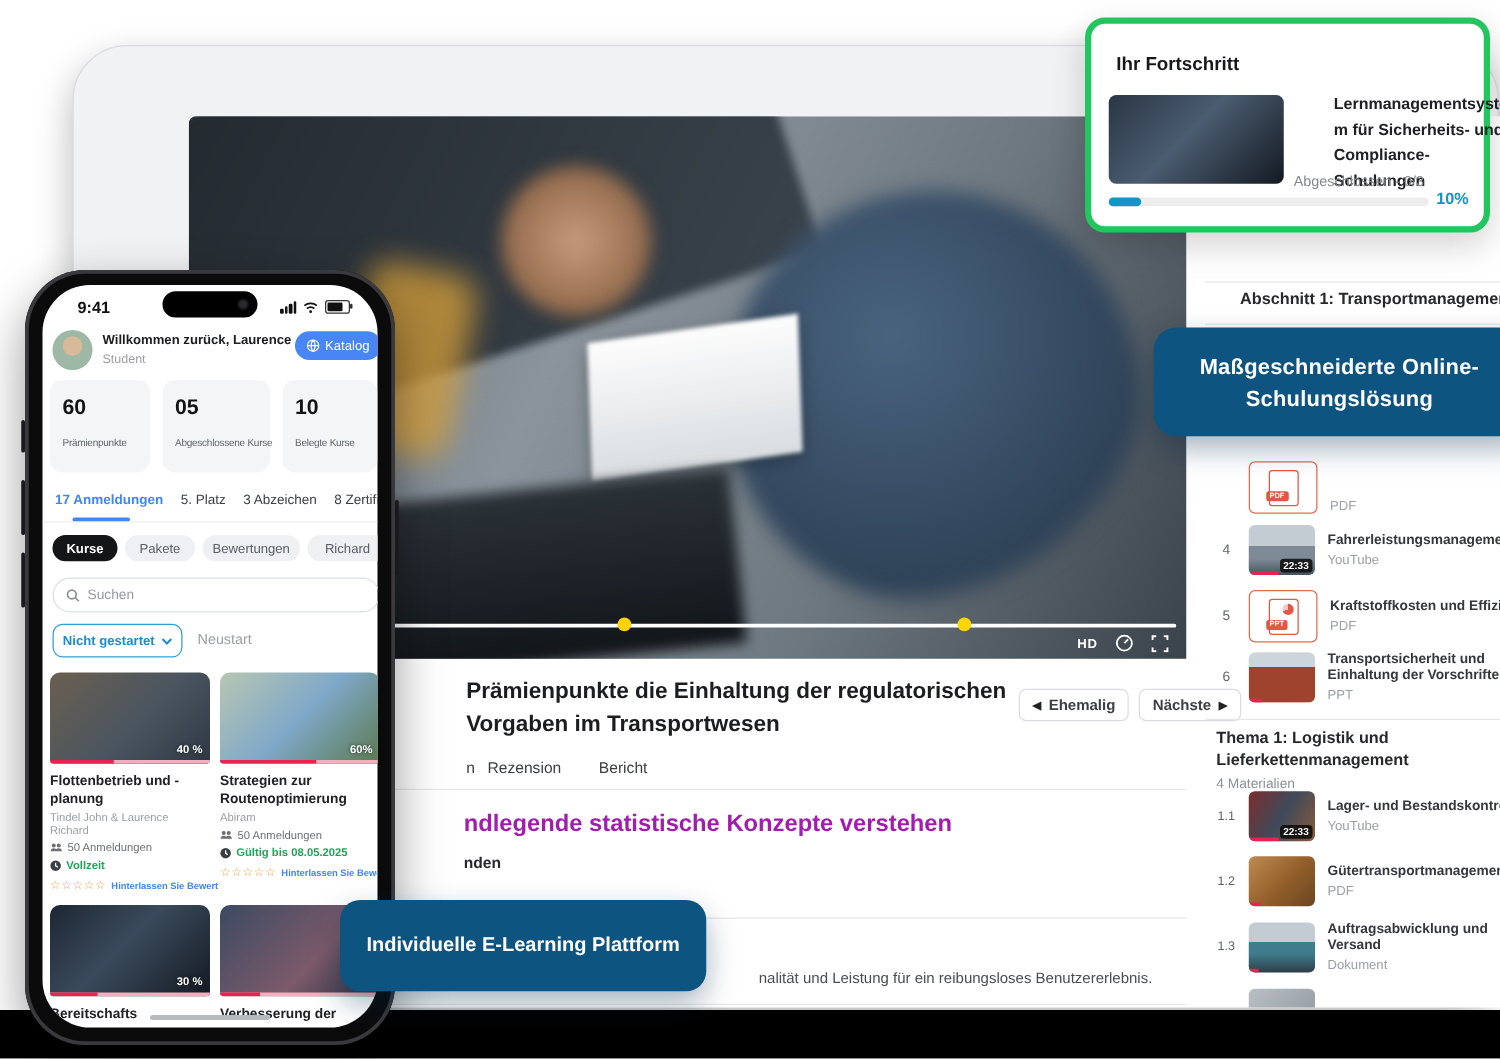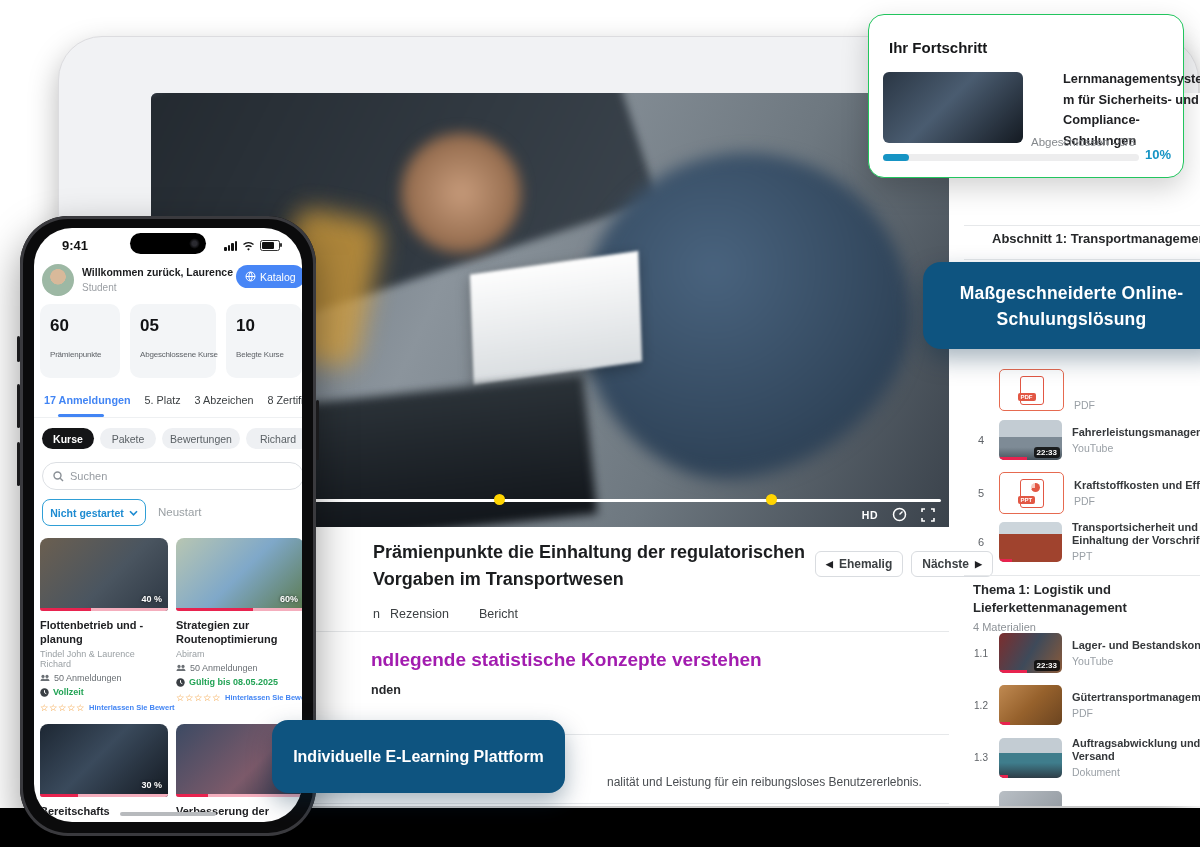--- a/index.html
+++ b/index.html
@@ -49,21 +49,21 @@
   .hr3{left:0;top:710px;width:798px;}
   
   .shr0{left:813px;top:132px;width:276px;}
   .s-header{position:absolute;left:841px;top:138px;width:232px;display:flex;justify-content:space-between;
             align-items:center;font-size:13px;font-weight:700;color:#26282a;}
   .shr1{left:813px;top:166px;width:276px;}
   .s-row{position:absolute;left:822px;width:258px;display:flex;align-items:center;gap:10px;}
   .s-row.active{left:816px;width:266px;background:#e8f4fd;border-radius:10px;padding:6px 4px 6px 8px;}
   .s-num{width:16px;font-size:11px;color:#5f6368;text-align:center;flex:none;}
   .s-num.play{color:#2f7cd6;font-size:11px;}
-  .thumb{position:relative;width:63px;height:40px;border-radius:5px;flex:none;overflow:hidden;}
+  .thumb{position:relative;width:53px;height:40px;border-radius:5px;flex:none;overflow:hidden;}
   .tbadge{position:absolute;right:2px;bottom:2px;background:rgba(10,10,10,.85);color:#fff;font-size:8px;
           font-style:normal;padding:1px 3px;border-radius:3px;font-weight:600;}
   .rbar{position:absolute;left:0;bottom:0;width:45%;height:3px;background:#e8234f;}
   .s-txt b{display:block;font-size:11px;font-weight:600;color:#35383b;line-height:13px;}
   .s-txt small{display:block;font-size:10.5px;color:#9aa0a6;margin-top:3px;}
   .docbox{background:#fff;border:1.5px solid #e66a50;display:flex;align-items:center;justify-content:center;}
   .doc{position:relative;width:22px;height:27px;background:#fff;border:1.3px solid #e25744;border-radius:3px;}
   .doclabel{position:absolute;left:-3px;bottom:3px;background:#e25744;color:#fff;font-size:6px;font-style:normal;
             font-weight:700;padding:1px 3px;border-radius:2px;}
   .pie{position:absolute;right:3px;top:3px;width:9px;height:9px;border-radius:50%;
@@ -80,21 +80,21 @@
   .th-cargo{background:linear-gradient(120deg,#7c2d2d,#3e4a5a 50%,#8a5a3a);}
   .th-warehouse2{background:linear-gradient(135deg,#c08a52,#96612c 50%,#6b4420);}
   .th-crane{background:linear-gradient(180deg,#c3ccd3 0 38%,#3f7d8c 38% 62%,#2e3d47);}
   .th-gray{background:linear-gradient(135deg,#b9bfc5,#8d949b);}
   .th-cardash{background:linear-gradient(135deg,#2a3644,#4a5c70 45%,#141a22);}
   .th-mechanics{background:linear-gradient(135deg,#6b5f50,#4a5560 55%,#2e3844);}
   .th-laptopmap{background:linear-gradient(135deg,#b8c6b2,#7fa8c9 50%,#5b7a4e);}
   .th-phonehand{background:linear-gradient(135deg,#1d2733,#3a4a5c 45%,#141a22);}
   .th-carcouple{background:linear-gradient(135deg,#3c4a63,#7c5a6a 60%,#2c3346);}
   
-  .pcard{position:absolute;left:868px;top:14px;width:314px;height:162px;background:#fff;border:1px solid #22c55e;
+  .pcard{position:absolute;left:868px;top:14px;width:314px;height:162px;background:#fff;border:5px solid #22c55e;
          border-radius:16px;box-shadow:0 10px 28px rgba(0,0,0,.18);z-index:6;text-decoration:underline;}
   .pc-title{position:absolute;left:20px;top:24px;font-size:15px;font-weight:700;color:#17181a;}
   .pc-thumb{position:absolute;left:14px;top:57px;width:140px;height:71px;border-radius:6px;overflow:hidden;}
   .pc-course{position:absolute;left:162px;top:54px;width:140px;font-size:12.8px;font-weight:600;
              line-height:20.5px;color:#202124;word-break:break-word;margin-left:32px;}
   .pc-status{position:absolute;left:162px;top:121px;font-size:11.5px;color:#85898d;white-space:nowrap;}
   .pc-track{position:absolute;left:14px;top:139px;width:256px;height:7px;background:#ededee;border-radius:4px;}
   .pc-fill{height:7px;background:#1694c4;border-radius:4px;}
   .pc-pct{position:absolute;left:276px;top:132px;font-size:13px;font-weight:700;color:#1694c4;}
   

